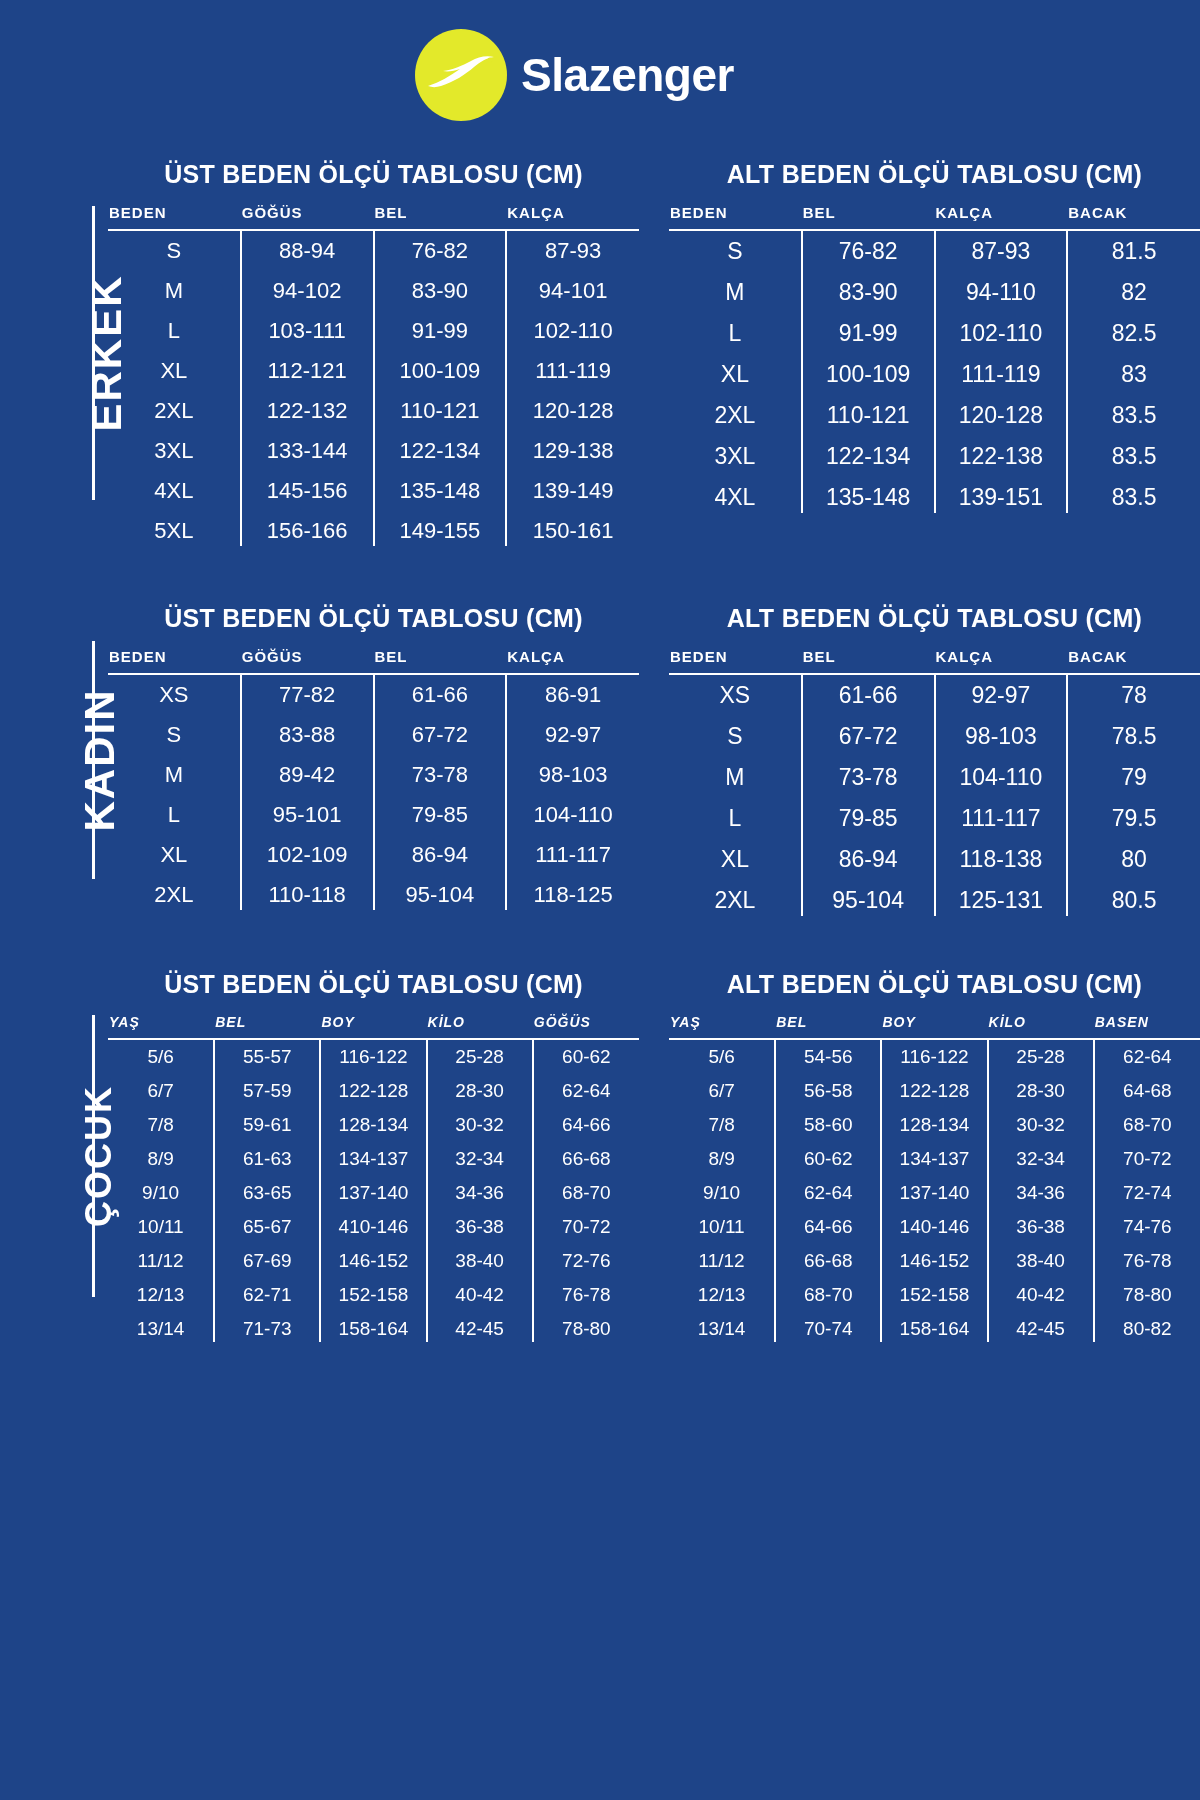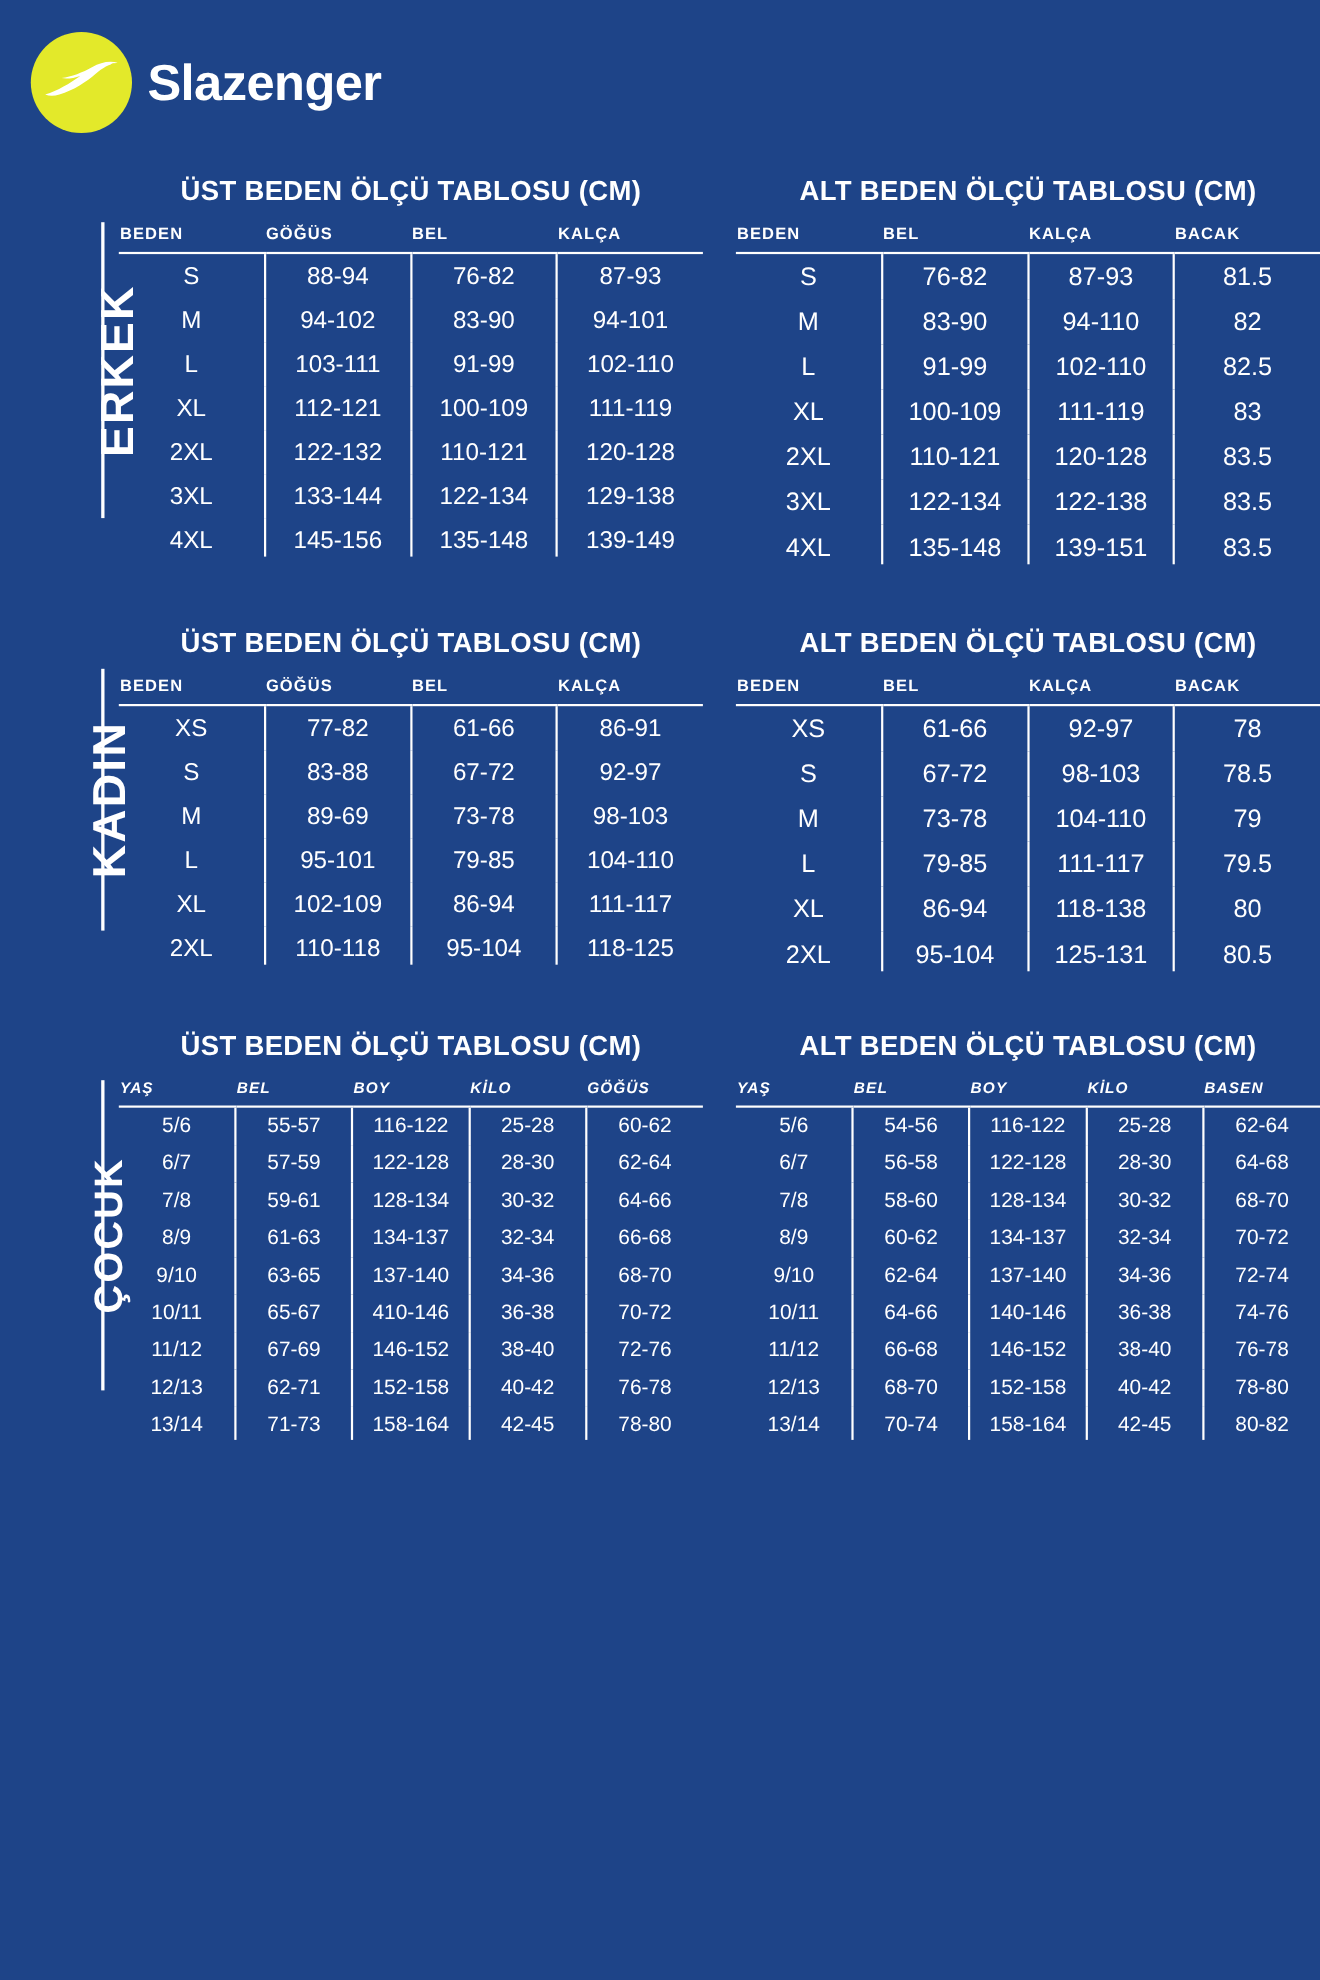--- a/index.html
+++ b/index.html
@@ -14,24 +14,23 @@
     color: #ffffff;
     overflow: hidden;
     position: relative;
   }
 
   
   .header {
     height: 150px;
     display: flex;
     align-items: center;
-    justify-content: flex-start;
+    justify-content: center;
     padding-right: 51px;
     box-sizing: border-box;
-    margin-left: 28px;
   }
   .logo-wrap {
     display: flex;
     align-items: center;
     gap: 14px;
   }
   .logo-mark {
     width: 92px;
     height: 92px;
     border-radius: 50%;
@@ -203,20 +202,26 @@
               <td>133-144</td>
               <td>122-134</td>
               <td>129-138</td>
             </tr>
           <tr>
               <td>4XL</td>
               <td>145-156</td>
               <td>135-148</td>
               <td>139-149</td>
             </tr>
+          <tr>
+              <td>5XL</td>
+              <td>156-166</td>
+              <td>149-155</td>
+              <td>150-161</td>
+            </tr>
         </tbody>
       </table>
     </div>
 
     <div class="col col-right">
       <div class="tbl-title">ALT BEDEN ÖLÇÜ TABLOSU (CM)</div>
       <table class="sizetable">
         <thead>
           <tr>
             <th>BEDEN</th>
@@ -299,21 +304,21 @@
               <td>86-91</td>
             </tr>
           <tr>
               <td>S</td>
               <td>83-88</td>
               <td>67-72</td>
               <td>92-97</td>
             </tr>
           <tr>
               <td>M</td>
-              <td>89-69</td>
+              <td>89-42</td>
               <td>73-78</td>
               <td>98-103</td>
             </tr>
           <tr>
               <td>L</td>
               <td>95-101</td>
               <td>79-85</td>
               <td>104-110</td>
             </tr>
           <tr>

